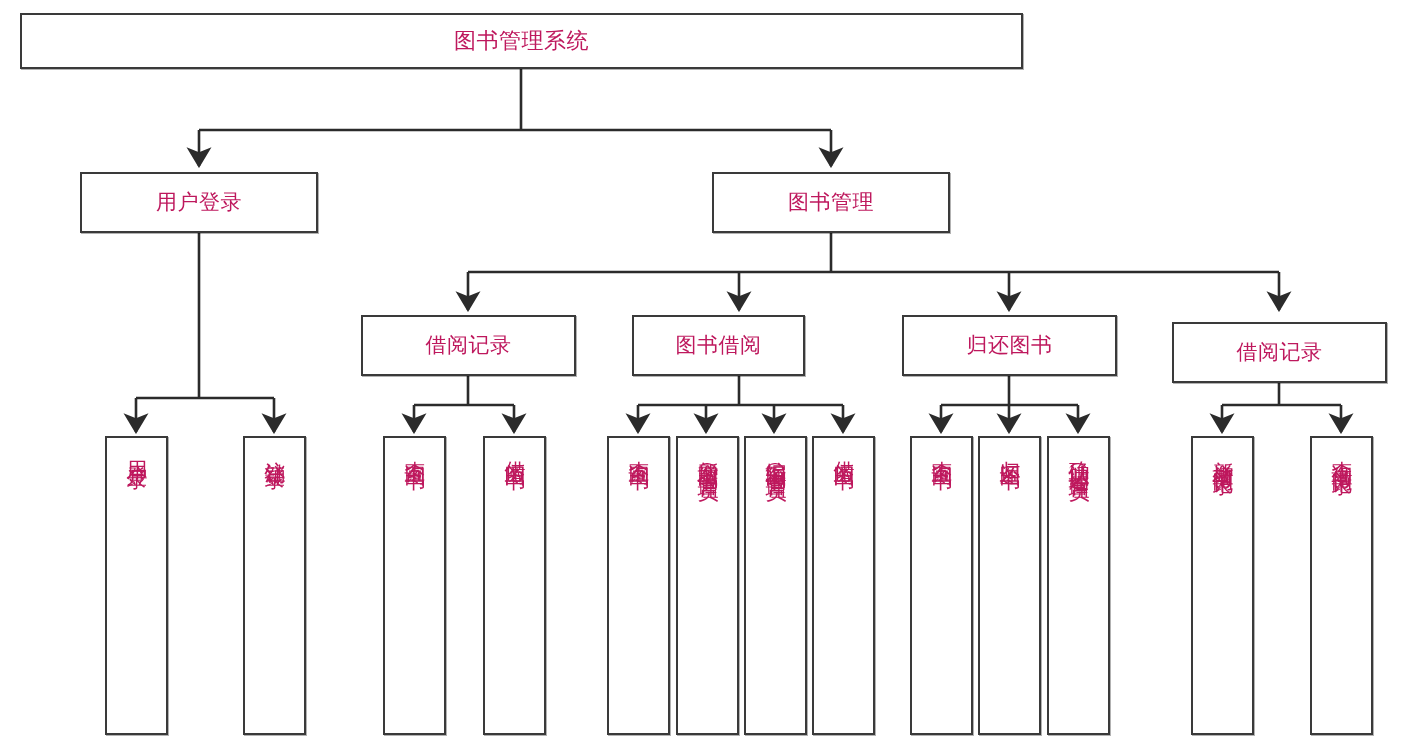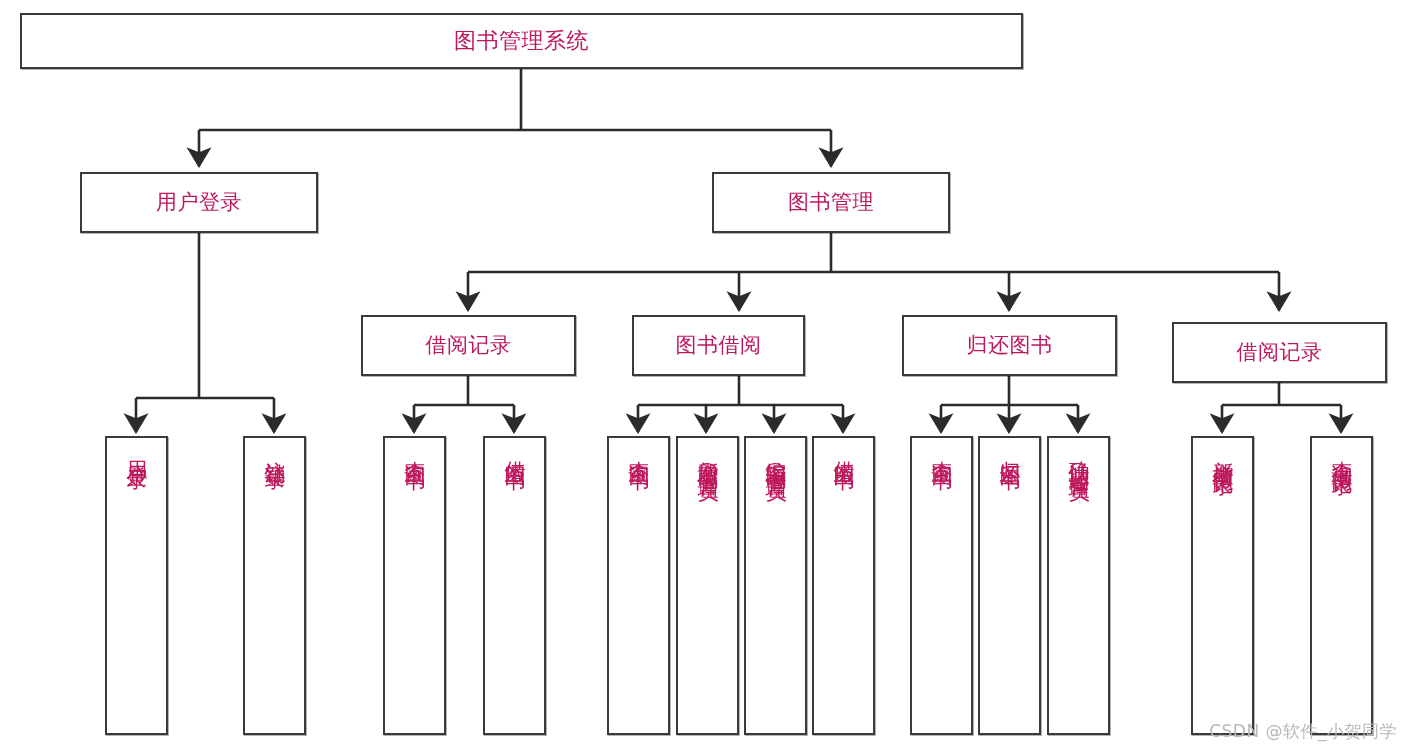--- a/index.html
+++ b/index.html
@@ -196,15 +196,14 @@
   </div>
 
   <div class="node vert" style="left:1191px; top:436px; width:63px; height:299px;">
     <span class="label">新增借阅记录</span>
   </div>
 
   <div class="node vert" style="left:1310px; top:436px; width:63px; height:299px;">
     <span class="label">查询借阅记录</span>
   </div>
 
-  <div class="watermark">CSDN @软件_小贺同学</div>
 
 </div>
 
 </body></html>

